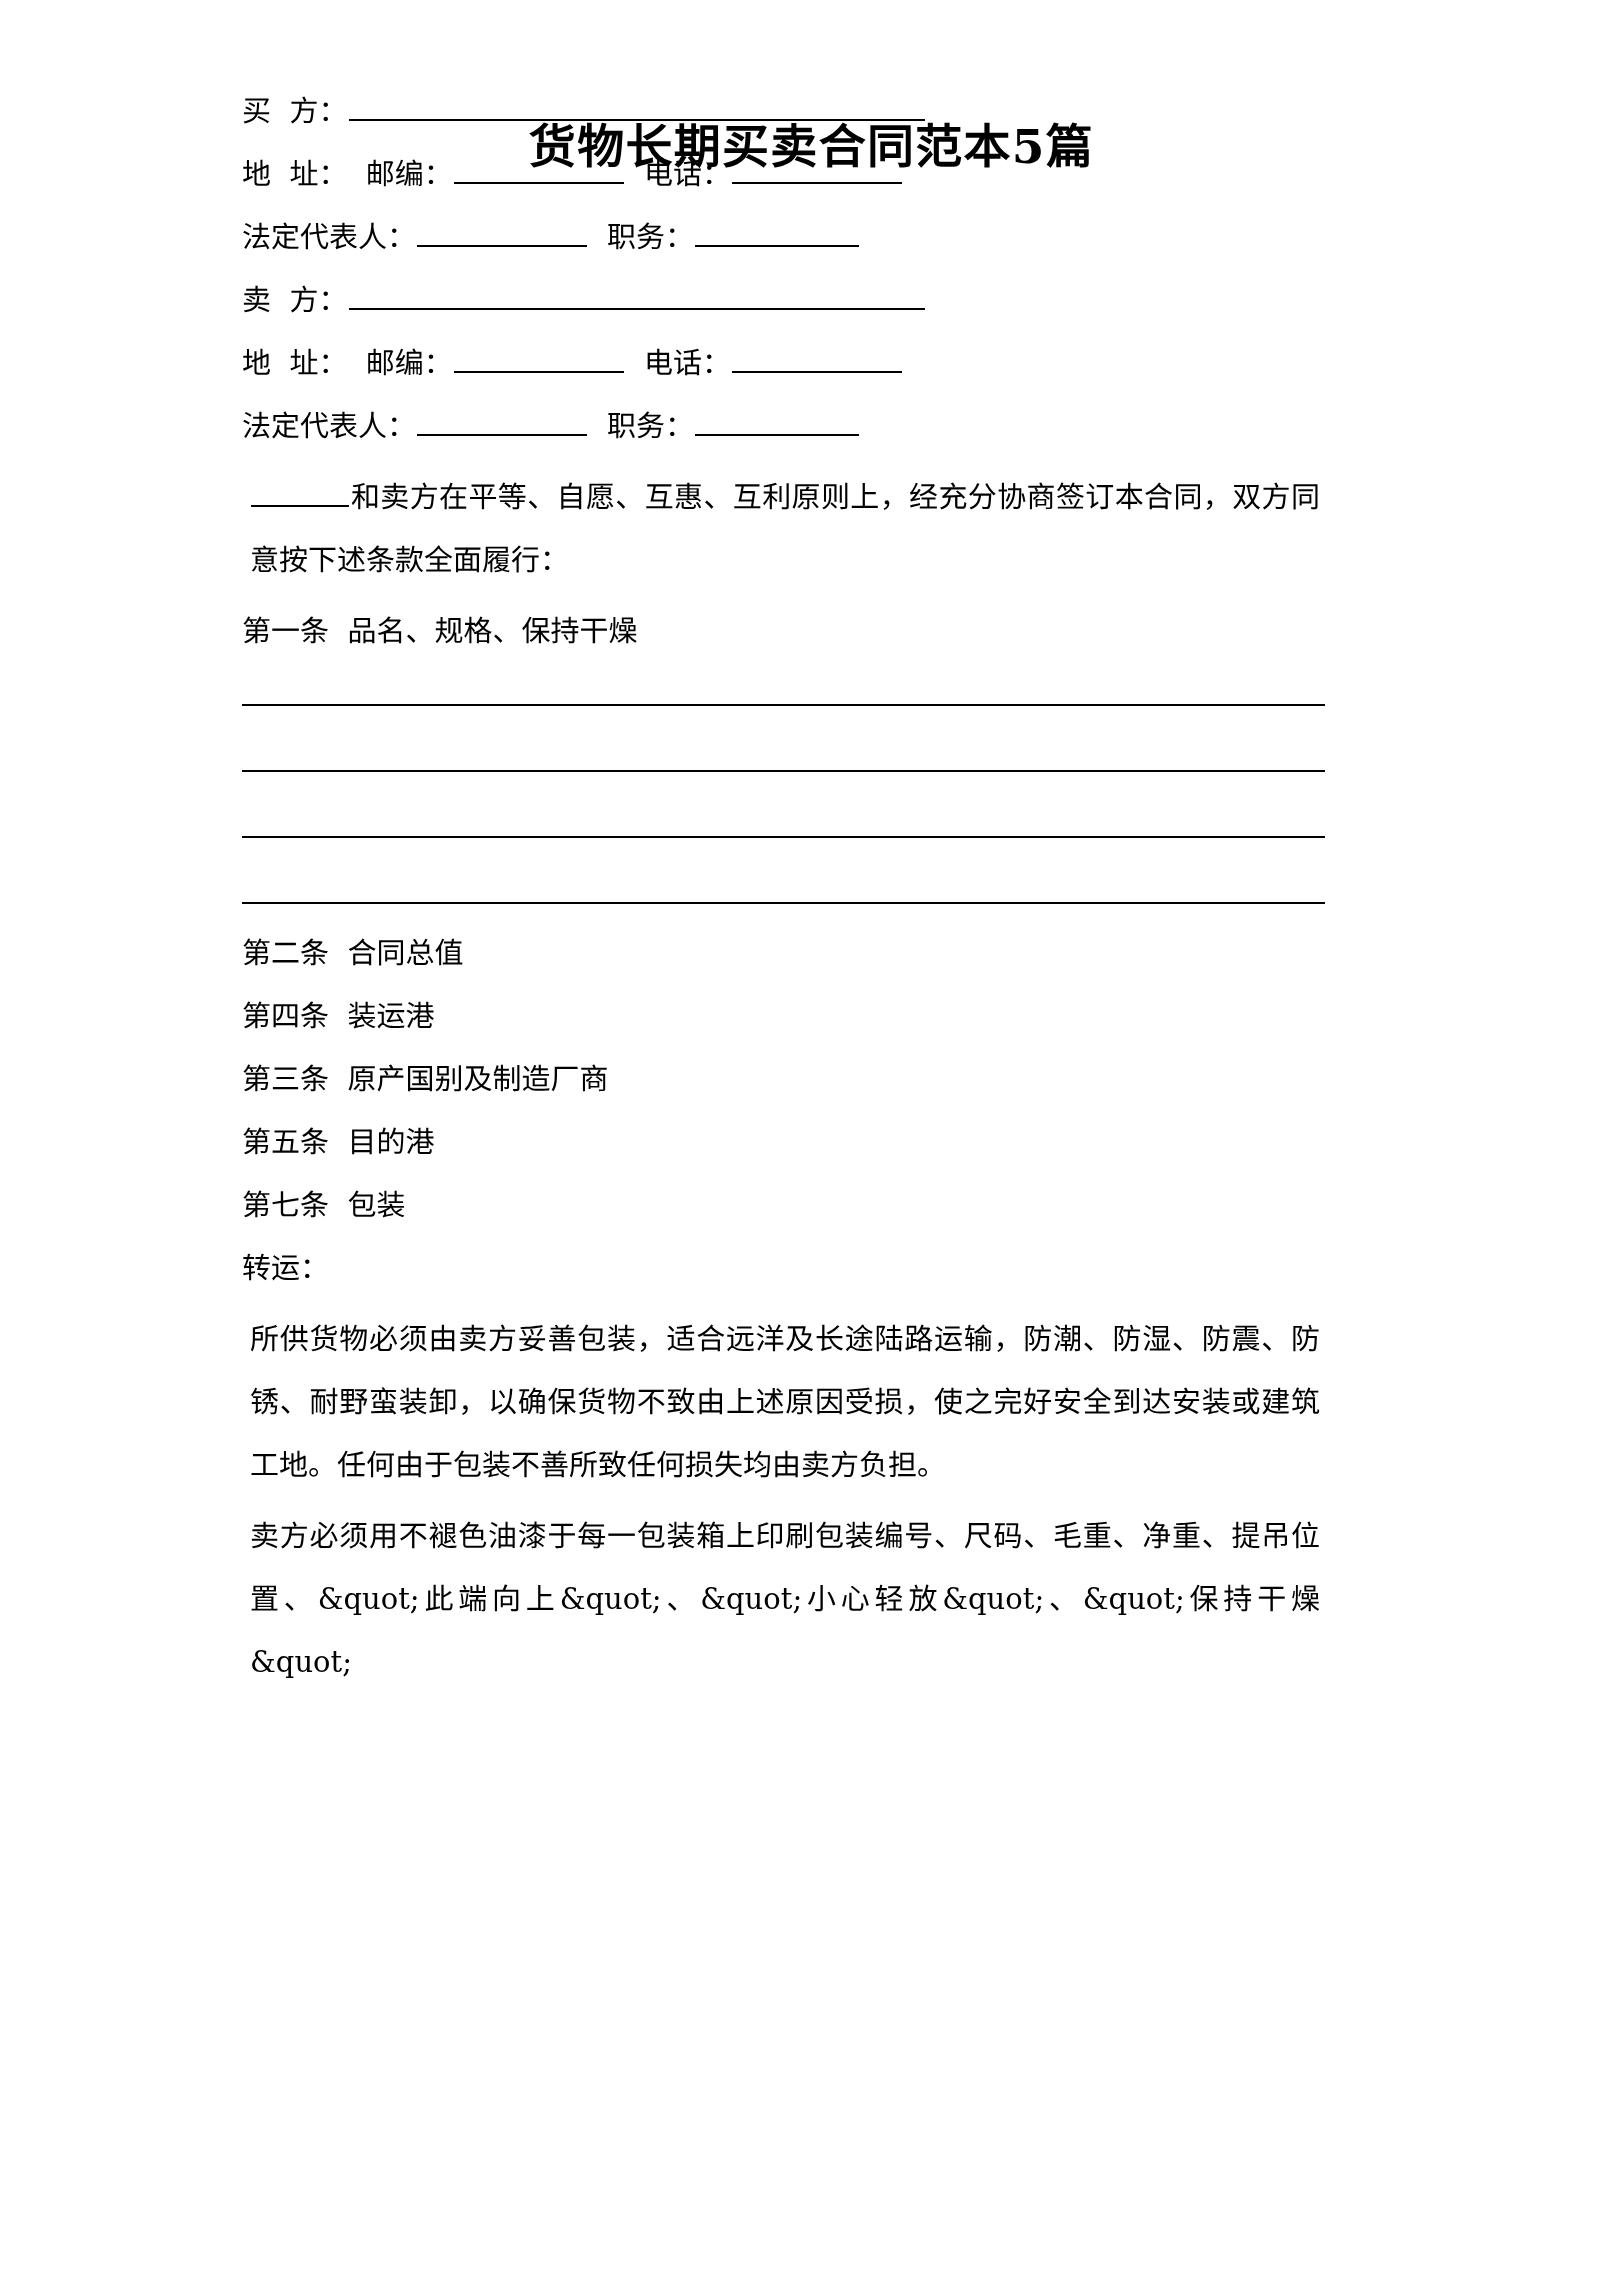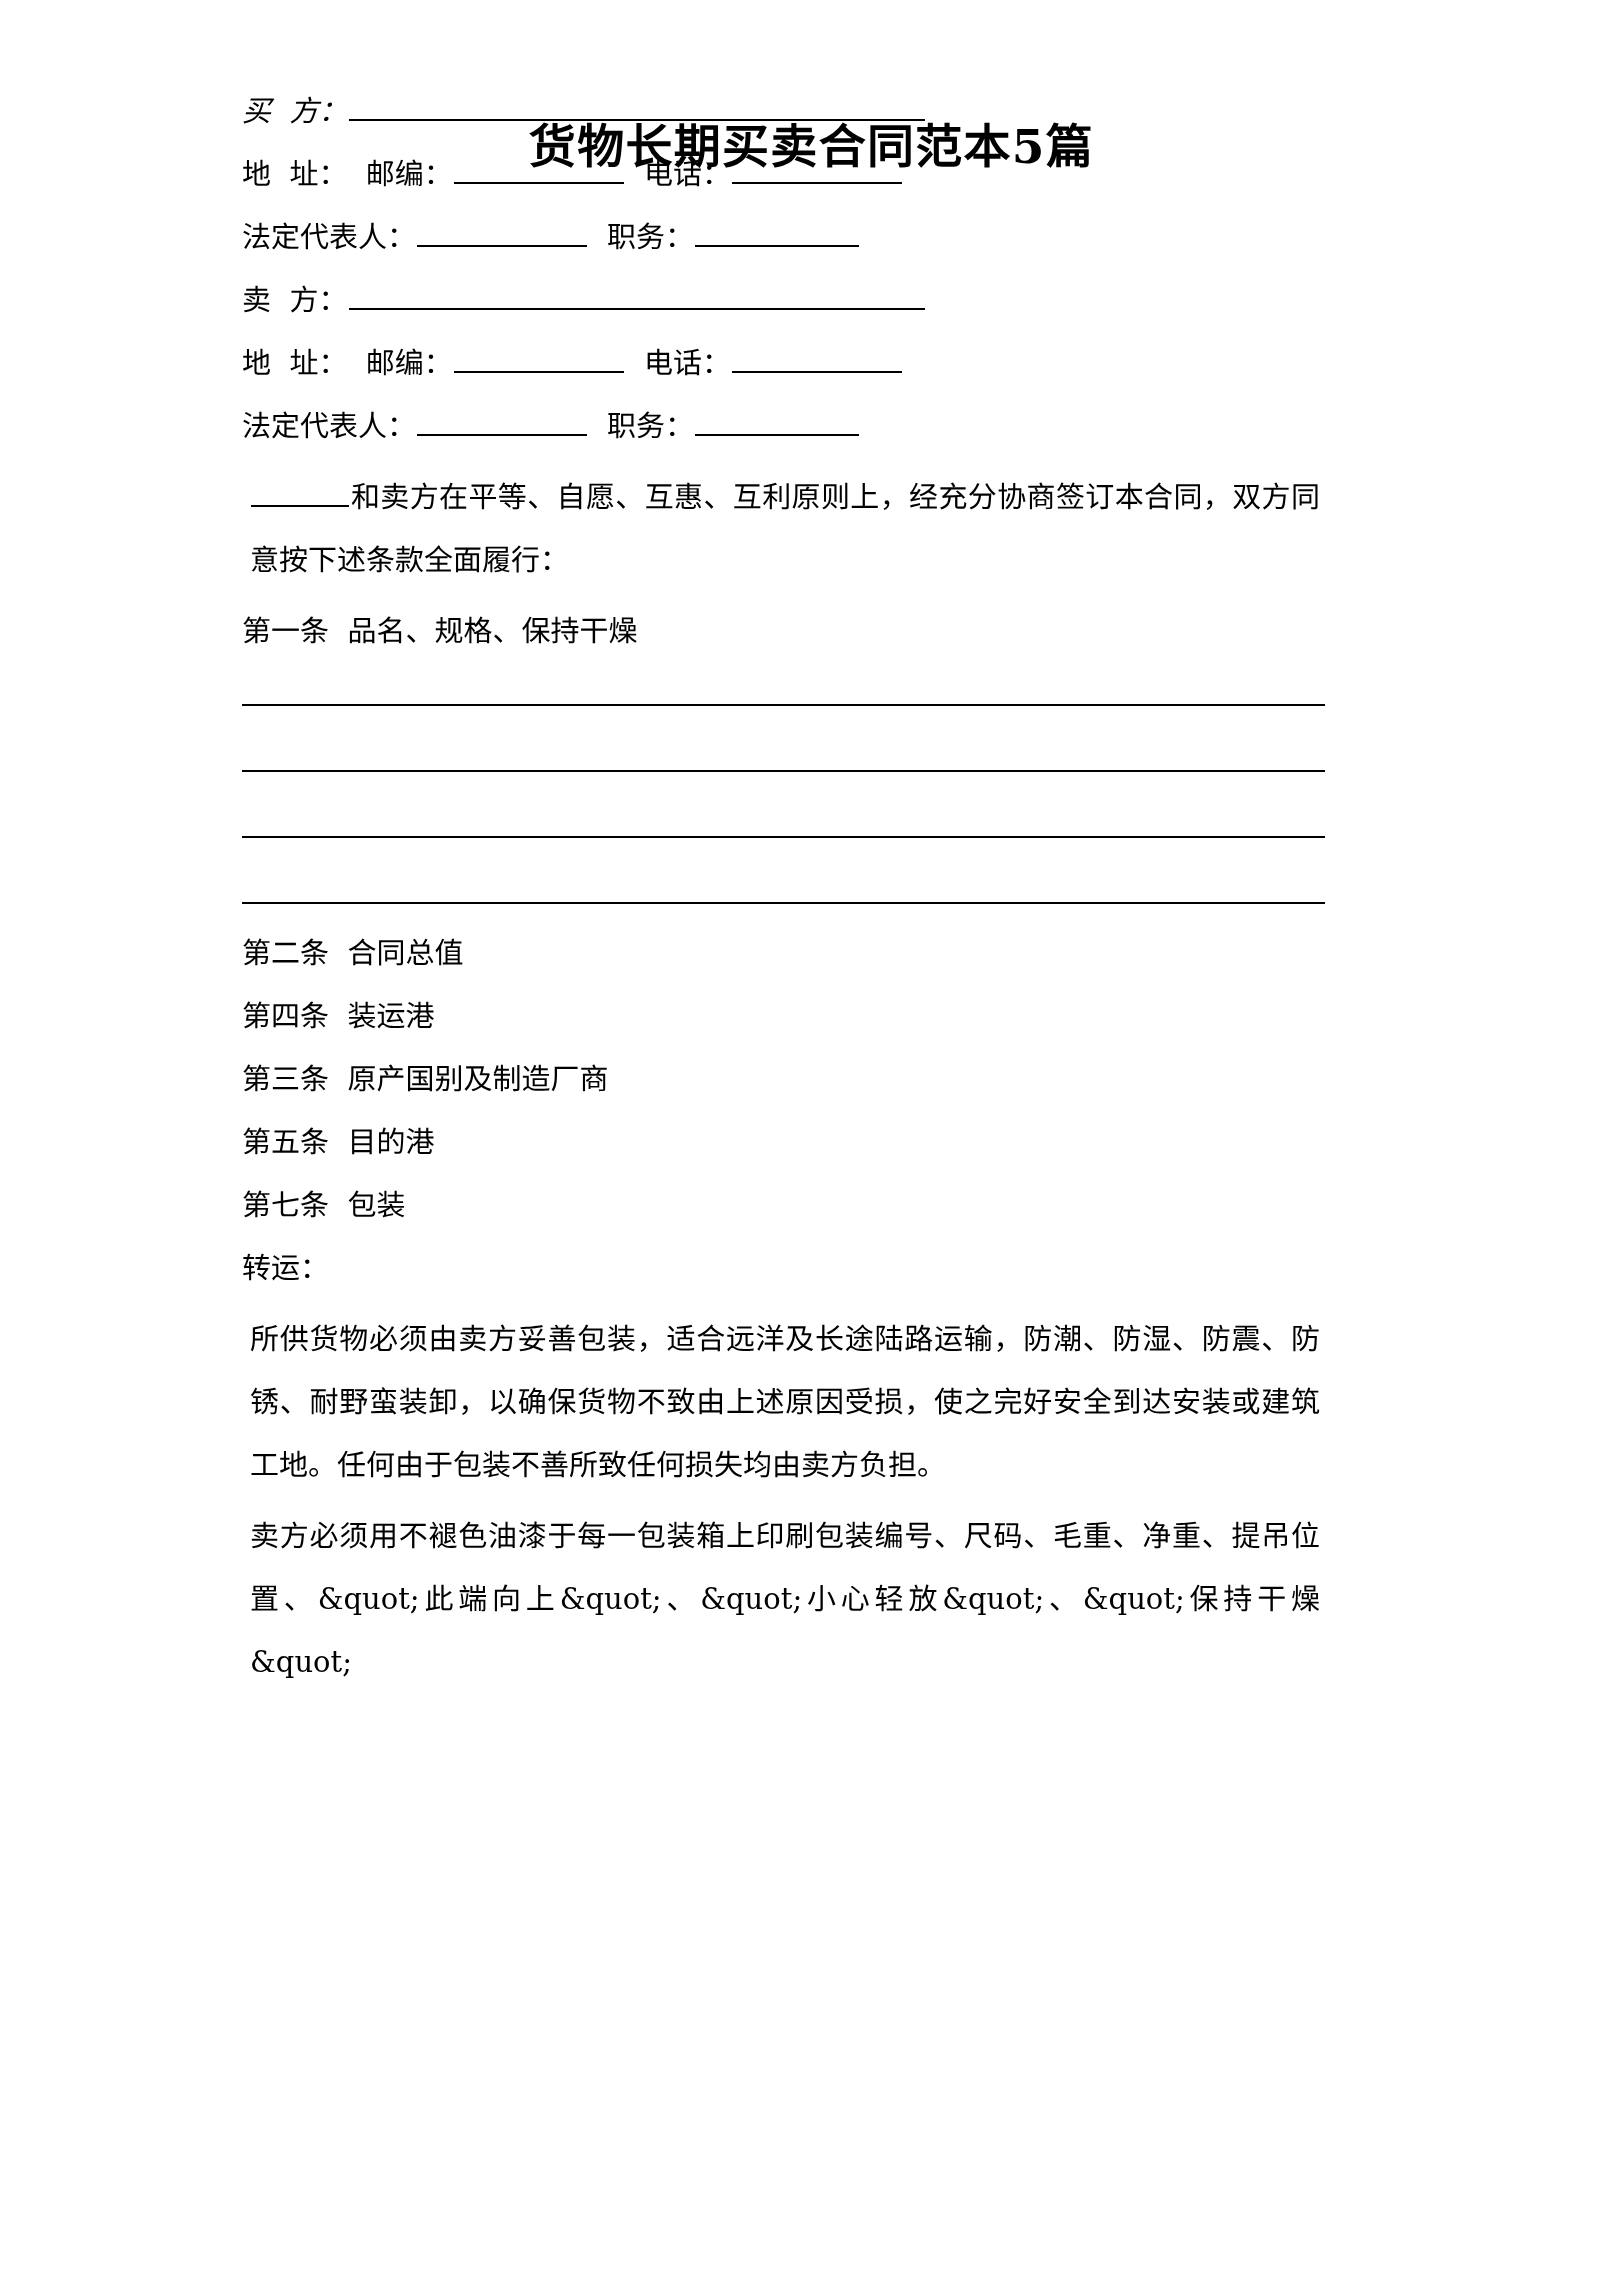--- a/index.html
+++ b/index.html
@@ -52,21 +52,20 @@
   .para {
     font-size: 29px;
     line-height: 63px;
     margin: 8px;
     text-align: justify;
     text-justify: inter-ideograph;
   }
 
   .first-field {
     margin-top: 80px;
-    font-style: italic;
   }
 
   
   .blank {
     display: inline-block;
     border-bottom: 2px solid #000;
     vertical-align: baseline;
     height: 0.95em;
     margin: 0 1.3px;
   }

